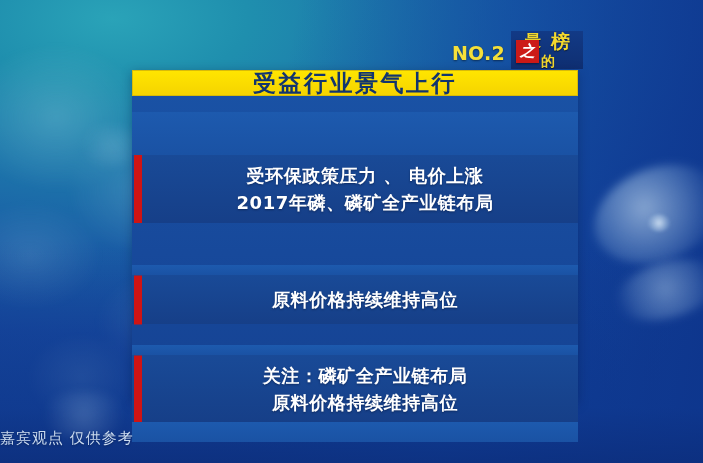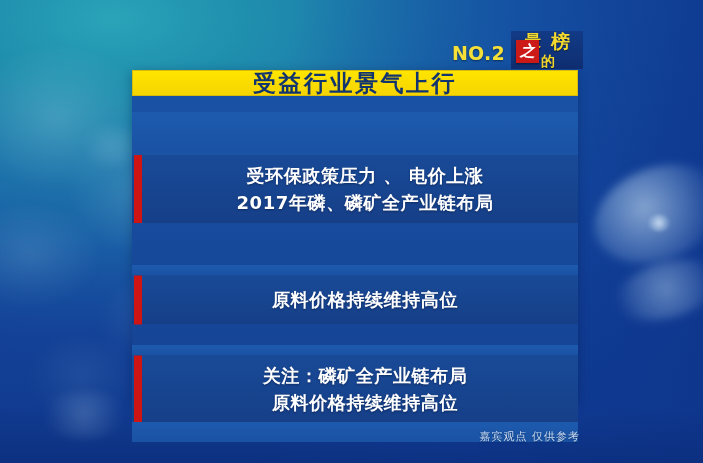--- a/index.html
+++ b/index.html
@@ -237,22 +237,21 @@
     white-space: nowrap;
     text-shadow: 0 1px 2px rgba(4,18,52,0.5);
   }
 
   
   .footer-note {
     position: absolute;
     left: 0;
     top: 429px;
     width: 580px;
-    text-align: right;
-    font-size: 11px;
+    font-size: 15px;
     font-weight: 400;
     color: #ccdcf0;
     letter-spacing: 1px;
     text-shadow: 0 1px 2px rgba(4,18,52,0.45);
   }
 </style>
 </head>
 <body>
 
 <div id="stage">

